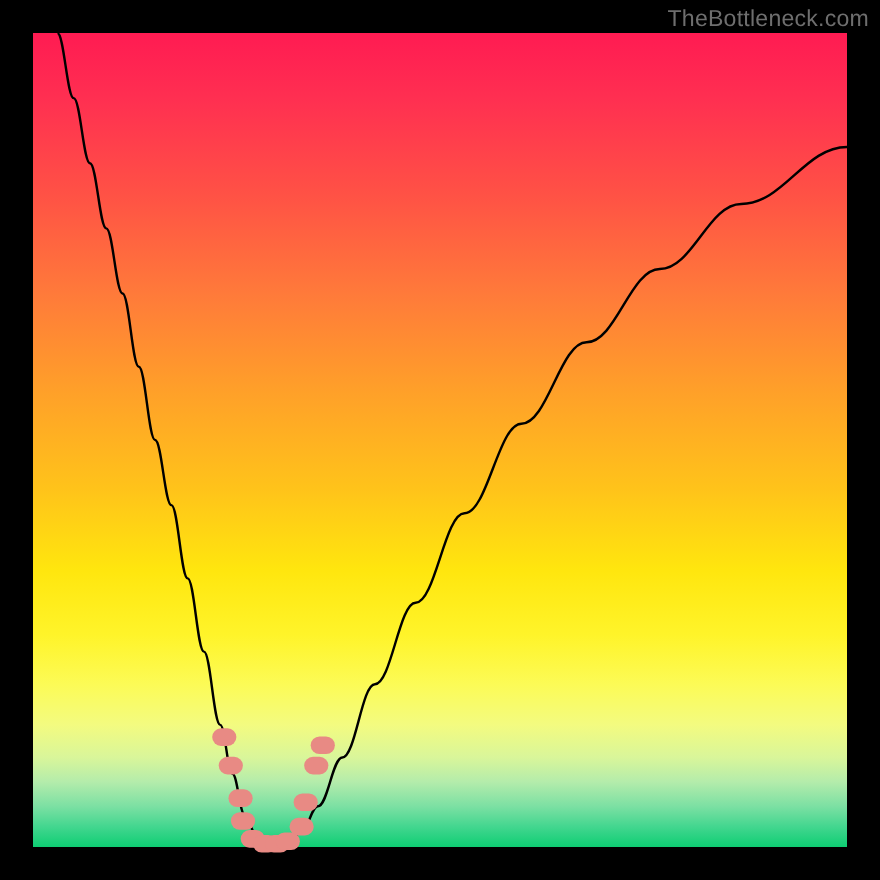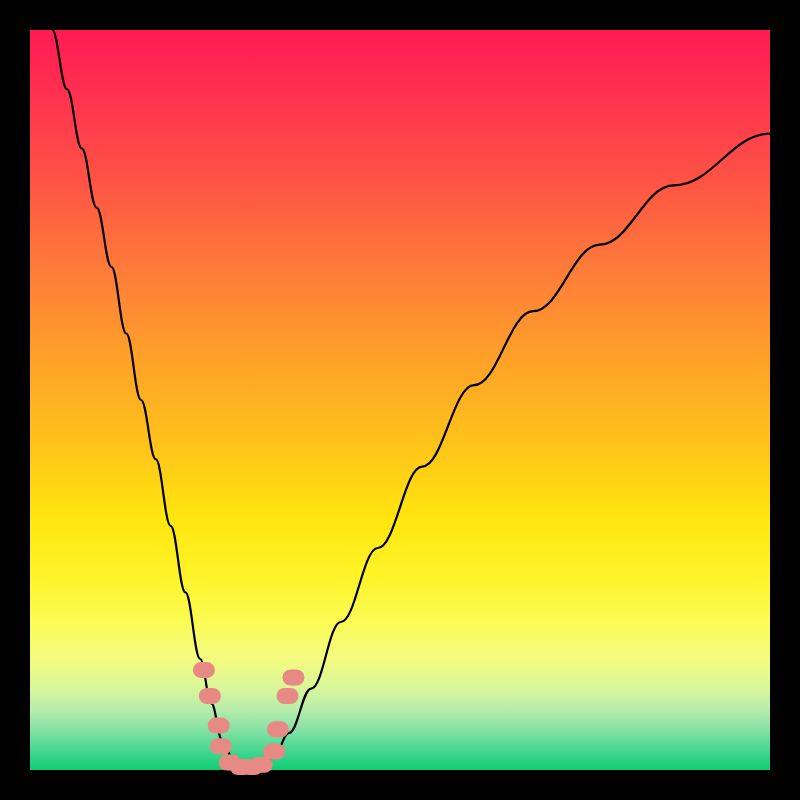--- a/index.html
+++ b/index.html
@@ -63,20 +63,21 @@
   }
   .dot {
     fill: #e88a84;
     stroke: none;
   }
 </style>
 </head>
 <body>
 
 <div class="frame">
+  <div class="watermark">TheBottleneck.com</div>
   <div class="plot">
     <svg class="curve" viewBox="0 0 740 740" preserveAspectRatio="none">
       <path id="curve-path" fill="none" stroke="#000" stroke-width="2.2" d="M 22.20 0.00 C 28.12 0.00, 31.08 59.20, 37.00 59.20 C 42.92 59.20, 45.88 118.40, 51.80 118.40 C 57.72 118.40, 60.68 177.60, 66.60 177.60 C 72.52 177.60, 75.48 236.80, 81.40 236.80 C 87.32 236.80, 90.28 303.40, 96.20 303.40 C 102.12 303.40, 105.08 370.00, 111.00 370.00 C 116.92 370.00, 119.88 429.20, 125.80 429.20 C 131.72 429.20, 134.68 495.80, 140.60 495.80 C 146.52 495.80, 149.48 562.40, 155.40 562.40 C 161.32 562.40, 164.28 629.00, 170.20 629.00 C 174.64 629.00, 176.86 673.40, 181.30 673.40 C 185.74 673.40, 187.96 710.40, 192.40 710.40 C 196.84 710.40, 199.06 730.38, 203.50 730.38 C 207.94 730.38, 210.16 737.04, 214.60 737.04 C 219.04 737.04, 221.26 737.78, 225.70 737.78 C 228.66 737.78, 230.14 735.56, 233.10 735.56 C 237.54 735.56, 239.76 725.20, 244.20 725.20 C 250.12 725.20, 253.08 703.00, 259.00 703.00 C 267.88 703.00, 272.32 658.60, 281.20 658.60 C 293.04 658.60, 298.96 592.00, 310.80 592.00 C 325.60 592.00, 333.00 518.00, 347.80 518.00 C 365.56 518.00, 374.44 436.60, 392.20 436.60 C 412.92 436.60, 423.28 355.20, 444.00 355.20 C 467.68 355.20, 479.52 281.20, 503.20 281.20 C 529.84 281.20, 543.16 214.60, 569.80 214.60 C 599.40 214.60, 614.20 155.40, 643.80 155.40 C 682.28 155.40, 701.52 103.60, 740.00 103.60"></path>
       <g id="dots">
           <rect x="162.90" y="632.10" width="22" height="16" rx="8" ry="8" class="dot"></rect>
           <rect x="168.82" y="658.00" width="22" height="16" rx="8" ry="8" class="dot"></rect>
           <rect x="177.70" y="687.60" width="22" height="16" rx="8" ry="8" class="dot"></rect>
           <rect x="179.92" y="708.32" width="22" height="16" rx="8" ry="8" class="dot"></rect>
           <rect x="188.80" y="724.60" width="22" height="16" rx="8" ry="8" class="dot"></rect>
           <rect x="199.90" y="729.04" width="22" height="16" rx="8" ry="8" class="dot"></rect>

